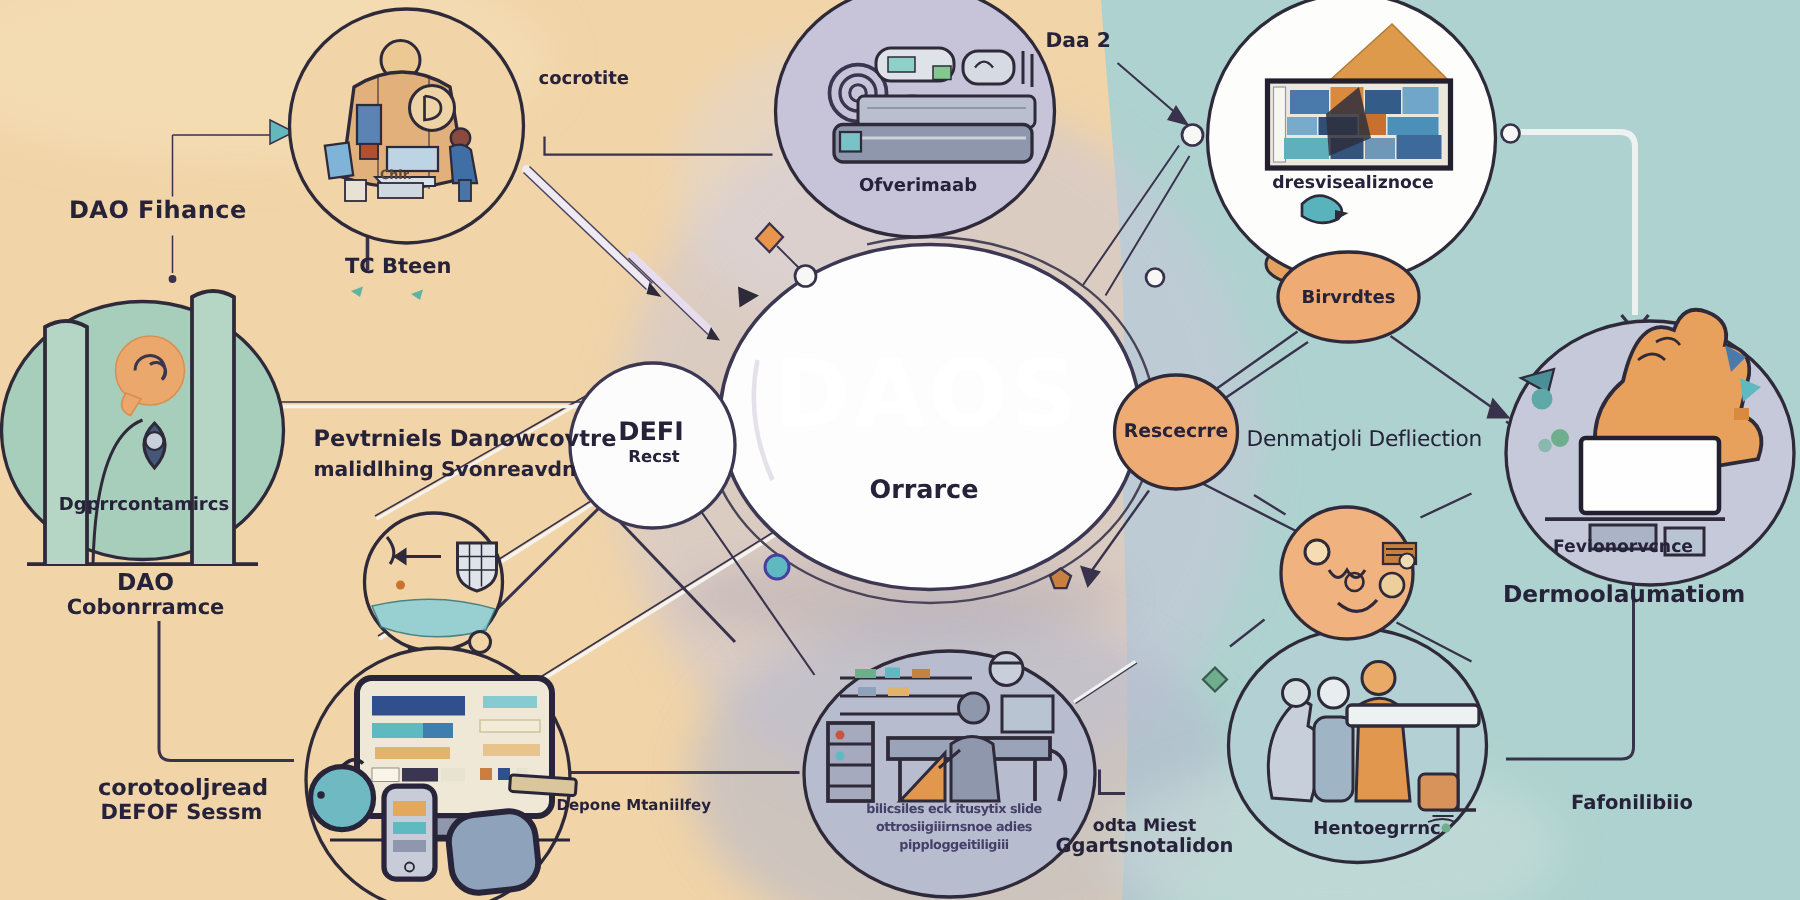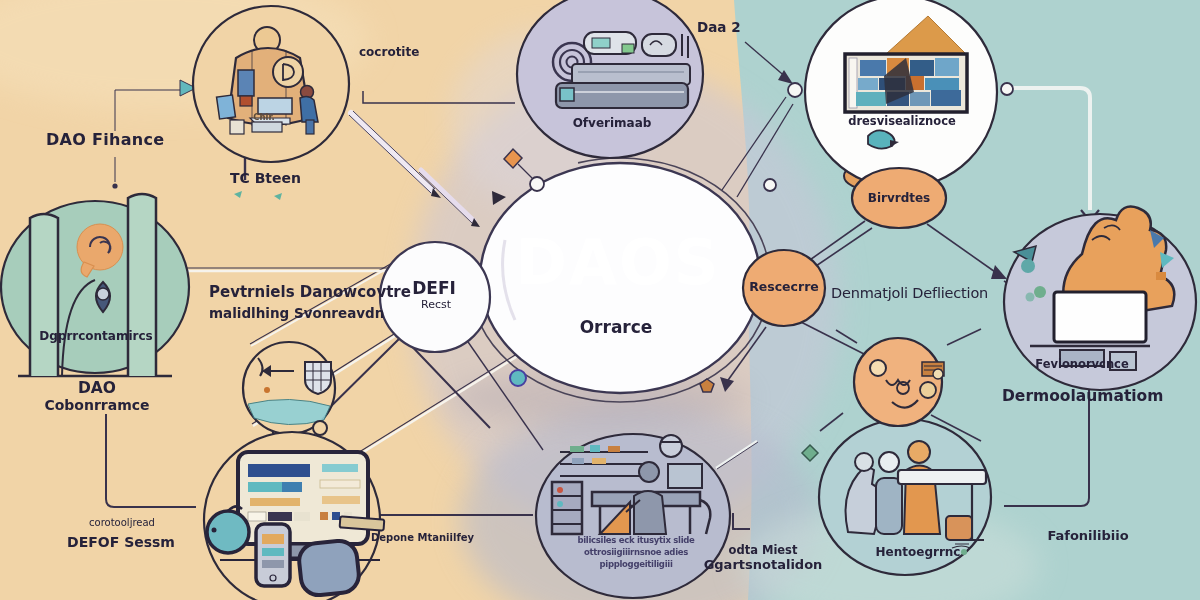--- a/index.html
+++ b/index.html
@@ -336,32 +336,32 @@
 <div class="lb" style="left:46px;top:132px;font-size:16px;font-weight:700;letter-spacing:0.3px;">DAO Fihance</div>
 <div class="lb" style="left:359px;top:46px;font-size:12px;font-weight:700;">cocrotite</div>
 <div class="lb" style="left:697px;top:21px;font-size:13.5px;font-weight:700;">Daa 2</div>
 <div class="lb" style="left:230px;top:171px;font-size:14px;font-weight:700;">TC Bteen</div>
 <div class="lb" style="left:209px;top:285px;font-size:15px;font-weight:700;">Pevtrniels Danowcovtre</div>
 <div class="lb" style="left:209px;top:307px;font-size:13.5px;font-weight:700;">malidlhing Svonreavdn</div>
 <div class="lb c" style="left:96px;top:330px;font-size:12px;font-weight:600;text-align:right;">Dgprrcontamircs</div>
 <div class="lb c" style="left:97px;top:381px;font-size:15.5px;font-weight:800;">DAO</div>
 <div class="lb c" style="left:97px;top:398px;font-size:14px;font-weight:700;">Cobonrramce</div>
 <div class="lb c" style="left:434px;top:280px;font-size:17px;font-weight:800;">DEFI</div>
-<div class="lb c" style="left:436px;top:299px;font-size:11px;font-weight:400;">Recst</div>
+<div class="lb c" style="left:436px;top:299px;font-size:11px;font-weight:700;">Recst</div>
 <div class="lb c" style="left:618px;top:231px;font-size:62px;font-weight:800;letter-spacing:2px;color:#ffffff;">DAOS</div>
 <div class="lb c" style="left:616px;top:319px;font-size:17px;font-weight:600;">Orrarce</div>
 <div class="lb c" style="left:264px;top:113px;font-size:8.5px;font-weight:600;color:#5a4a3a;">Chir.</div>
 <div class="lb c" style="left:612px;top:117px;font-size:12px;font-weight:600;">Ofverimaab</div>
 <div class="lb c" style="left:902px;top:116px;font-size:11.5px;font-weight:700;">dresvisealiznoce</div>
 <div class="lb c" style="left:899px;top:192px;font-size:12px;font-weight:700;">Birvrdtes</div>
 <div class="lb c" style="left:784px;top:281px;font-size:12.5px;font-weight:700;">Rescecrre</div>
 <div class="lb" style="left:831px;top:286px;font-size:14.5px;font-weight:400;letter-spacing:-0.2px;">Denmatjoli Defliection</div>
 <div class="lb c" style="left:1082px;top:359px;font-size:11.5px;font-weight:600;">Fevionorvcnce</div>
 <div class="lb" style="left:1002px;top:389px;font-size:15.5px;font-weight:800;">Dermoolaumatiom</div>
-<div class="lb c" style="left:122px;top:518px;font-size:10px;font-weight:400;">corotooljread</div>
+<div class="lb c" style="left:122px;top:518px;font-size:15px;font-weight:700;">corotooljread</div>
 <div class="lb c" style="left:121px;top:535px;font-size:14px;font-weight:800;">DEFOF Sessm</div>
 <div class="lb" style="left:371px;top:533px;font-size:10px;font-weight:700;">Depone Mtaniilfey</div>
 <div class="lb c" style="left:636px;top:536px;font-size:8.5px;font-weight:700;color:#44406a;letter-spacing:-0.3px;">bilicsiles eck itusytix slide</div>
 <div class="lb c" style="left:636px;top:548px;font-size:8.5px;font-weight:700;color:#44406a;letter-spacing:-0.3px;">ottrosiigiiirnsnoe adies</div>
 <div class="lb c" style="left:636px;top:560px;font-size:8.5px;font-weight:700;color:#44406a;letter-spacing:-0.3px;">pipploggeitiligiii</div>
 <div class="lb c" style="left:763px;top:545px;font-size:11.5px;font-weight:700;">odta Miest</div>
 <div class="lb c" style="left:763px;top:558px;font-size:13px;font-weight:700;">Ggartsnotalidon</div>
 <div class="lb c" style="left:908px;top:546px;font-size:12px;font-weight:600;padding-left:20px;">Hentoegrrnc</div>
 <div class="lb c" style="left:1088px;top:529px;font-size:13px;font-weight:700;">Fafonilibiio</div>
 

